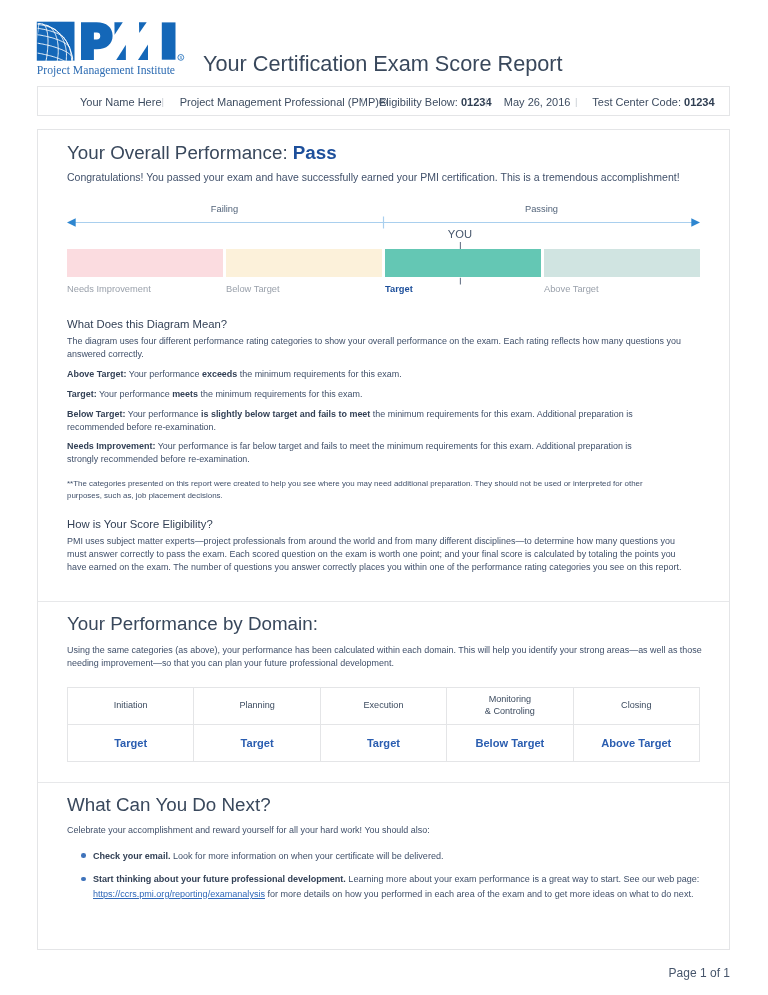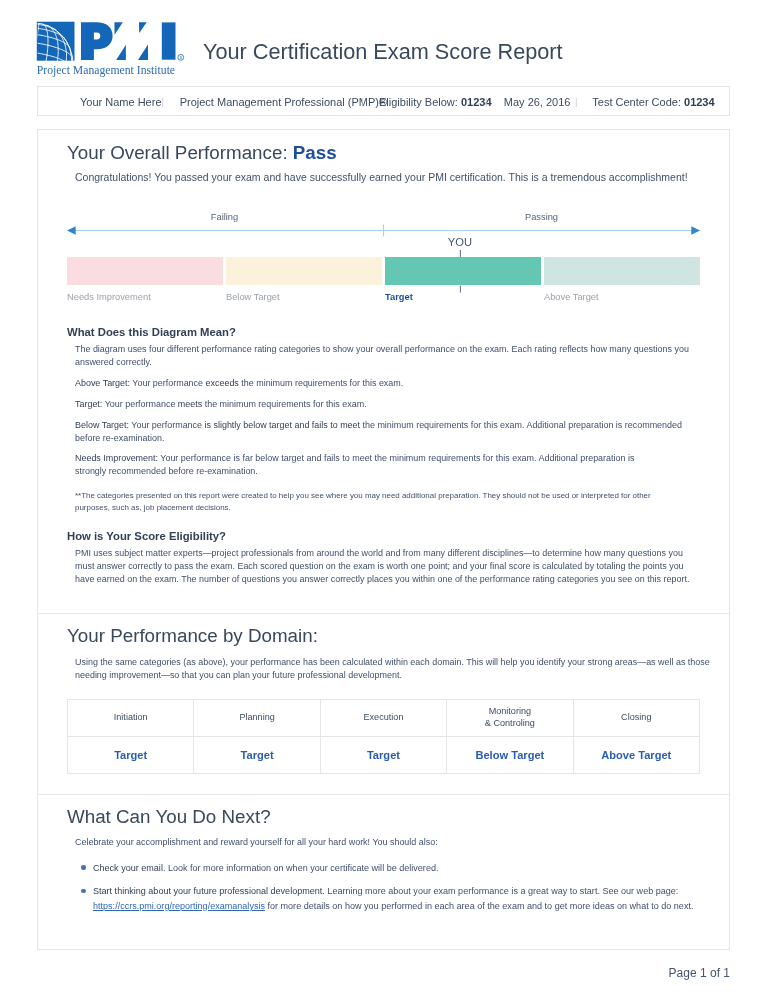--- a/index.html
+++ b/index.html
@@ -3,43 +3,43 @@
 <meta charset="utf-8">
 <style>
   html,body{margin:0;padding:0;}
   body{width:768px;height:995px;background:#ffffff;
        font-family:"Liberation Sans",sans-serif;color:#3d4c60;}
   .page{position:relative;width:768px;height:995px;overflow:hidden;}
 
   
   .logo{position:absolute;left:36px;top:21px;width:160px;height:58px;}
   .logo svg{display:block;}
-  .doc-title{position:absolute;left:203px;top:40px;font-size:21.7px;line-height:24px;
+  .doc-title{position:absolute;left:203px;top:52px;font-size:21.7px;line-height:24px;
              color:#39485c;font-weight:400;white-space:nowrap;}
 
   
   .infobar{position:absolute;left:37px;top:86px;width:693px;height:30px;
            border:1px solid #e4e5e7;box-sizing:border-box;background:#fff;}
   .infobar > span{position:absolute;top:9.5px;font-size:11px;color:#3d4c60;white-space:nowrap;line-height:11px;}
   .infobar span span,.infobar span b{position:static;font-size:inherit;white-space:nowrap;}
   .infobar b{font-weight:700;color:#2f3e52;}
   .infobar .sep{color:#c6cbd2;font-size:9.5px;top:8.5px;}
 
   
   .sheet{position:absolute;left:37px;top:129px;width:693px;height:821px;
          border:1px solid #e4e5e7;box-sizing:border-box;background:#fff;}
   .rule{height:1px;background:#e7e8ea;width:100%;}
 
   .sec{padding:0 29px;}
   
   h2.sec-title{margin:0;font-weight:400;font-size:18.8px;line-height:20px;color:#39485c;}
   h2.sec-title .pass{font-weight:700;color:#1d4f9b;}
-  h3{margin:0;font-size:11.3px;font-weight:700;color:#334156;line-height:14px;}
-  p{margin:8px;font-size:8.95px;line-height:12.9px;color:#40506a;}
-  b{font-weight:400;color:#334156;}
+  h3{margin:0;font-size:11.3px;font-weight:400;color:#334156;line-height:14px;}
+  p{margin:0;font-size:8.95px;line-height:12.9px;color:#40506a;}
+  b{font-weight:700;color:#334156;}
   p.lead{font-size:10.5px;line-height:13px;}
 
   
   .scalewrap{position:relative;width:633px;margin:8px auto;}
   .axis-labels span{transform:translateX(-50%);}
   .axis-labels{position:relative;height:13px;}
   .axis-labels span{position:absolute;font-size:9.3px;color:#53647a;transform:translateX(-50%);top:0;line-height:11px;}
   .bars{display:flex;gap:3.1px;}
   .bar{height:28px;flex:1;}
   .catrow{position:relative;height:16px;}

